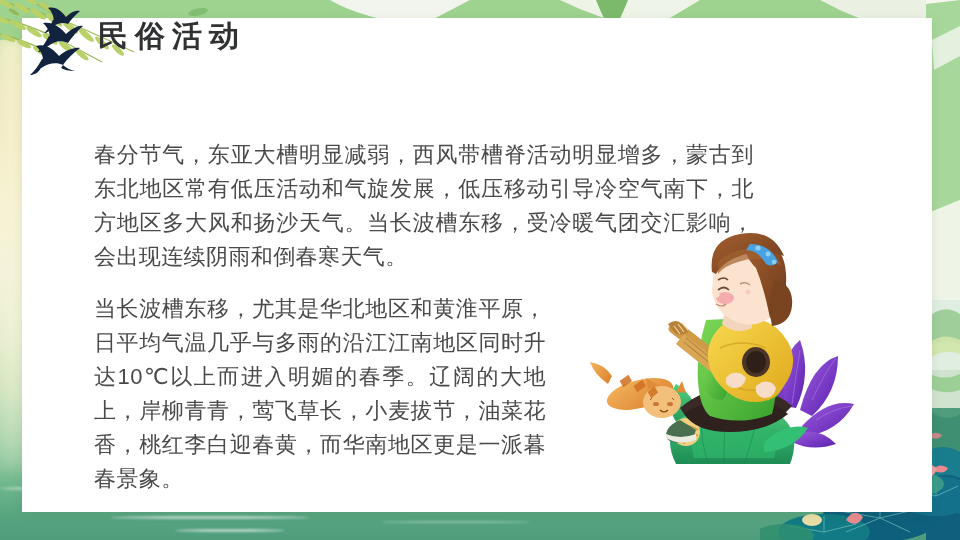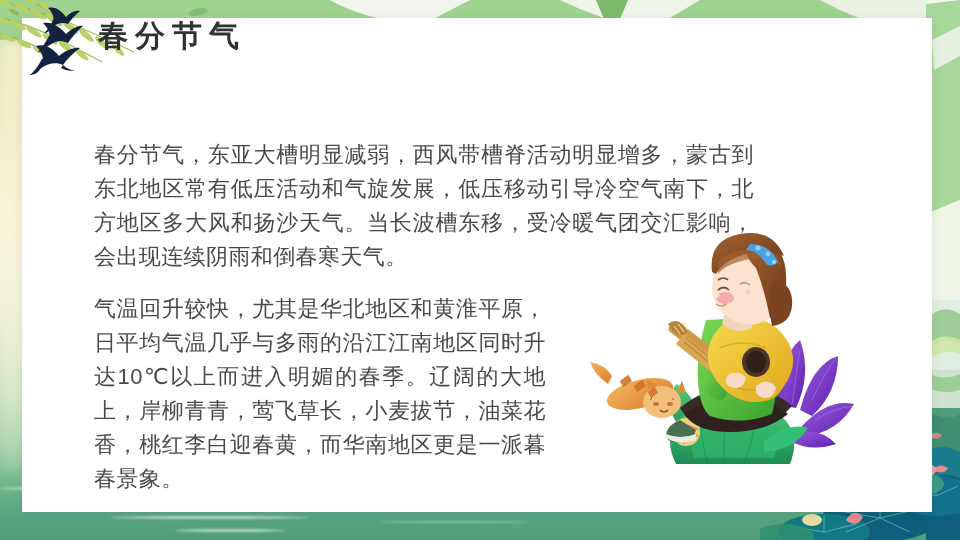--- a/index.html
+++ b/index.html
@@ -270,25 +270,25 @@
       <path d="M29 16 C23 20 17 24 11 28 C8 33 4 35 0 35 C6 30 9 24 12 19 Z" fill="#12233f"></path>
       <path d="M33 25 C36 28 40 30 45 31 C39 31 34 30 31 28 Z" fill="#12233f"></path>
     </svg>
   </div>
 
   <div class="title-row">
     <svg class="swallow-title" viewBox="0 0 46 34" xmlns="http://www.w3.org/2000/svg">
       <path d="M5 5 C15 3 23 10 28 16 C34 11 40 7 45 8 C39 13 34 19 30 25 C24 22 16 23 10 28 C14 21 12 11 5 5 Z" fill="#12233f"></path>
       <path d="M28 16 C22 20 16 24 10 28 C7 32 3 34 0 34 C5 29 8 23 11 18 Z" fill="#12233f"></path>
     </svg>
-    <div class="page-title">春分节气</div>
+    <div class="page-title">民俗活动</div>
   </div>
 
   <div class="body-text para-1">春分节气，东亚大槽明显减弱，西风带槽脊活动明显增多，蒙古到东北地区常有低压活动和气旋发展，低压移动引导冷空气南下，北方地区多大风和扬沙天气。当长波槽东移，受冷暖气团交汇影响，会出现连续阴雨和倒春寒天气。</div>
-  <div class="body-text para-2">气温回升较快，尤其是华北地区和黄淮平原，日平均气温几乎与多雨的沿江江南地区同时升达10℃以上而进入明媚的春季。辽阔的大地上，岸柳青青，莺飞草长，小麦拔节，油菜花香，桃红李白迎春黄，而华南地区更是一派暮春景象。</div>
+  <div class="body-text para-2">当长波槽东移，尤其是华北地区和黄淮平原，日平均气温几乎与多雨的沿江江南地区同时升达10℃以上而进入明媚的春季。辽阔的大地上，岸柳青青，莺飞草长，小麦拔节，油菜花香，桃红李白迎春黄，而华南地区更是一派暮春景象。</div>
 
   <div class="illus">
     <svg width="300" height="238" viewBox="0 0 300 238" xmlns="http://www.w3.org/2000/svg">
       <defs>
         <linearGradient id="gSweater" x1="0" y1="0" x2="1" y2="1">
           <stop offset="0" stop-color="#7ed957"></stop>
           <stop offset="1" stop-color="#39a32e"></stop>
         </linearGradient>
         <linearGradient id="gGuitar" x1="0" y1="0" x2="1" y2="1">
           <stop offset="0" stop-color="#f7d94e"></stop>

